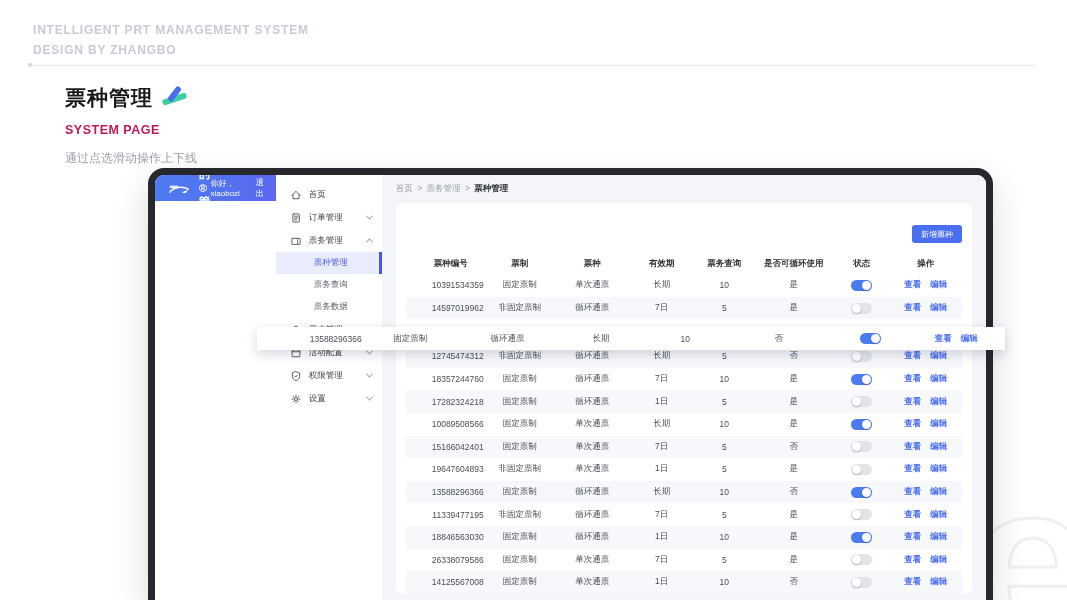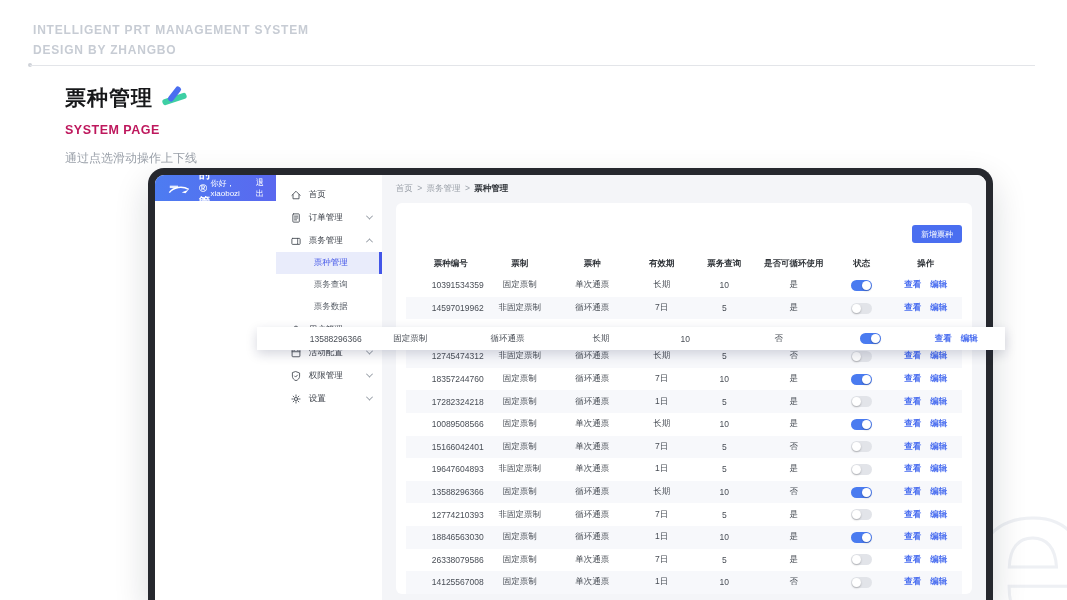--- a/index.html
+++ b/index.html
@@ -373,21 +373,21 @@
     <div class="td">10</div>
     <div class="td">否</div>
     <div class="td"><span class="toggle on"></span></div>
     <div class="td actions">
       <a>查看</a>
       <a>编辑</a>
     </div>
   </div>
 
   <div class="trow">
-    <div class="td">12774210393</div>
+    <div class="td">11339477195</div>
     <div class="td">非固定票制</div>
     <div class="td">循环通票</div>
     <div class="td">7日</div>
     <div class="td">5</div>
     <div class="td">是</div>
     <div class="td"><span class="toggle"></span></div>
     <div class="td actions">
       <a>查看</a>
       <a>编辑</a>
     </div>

